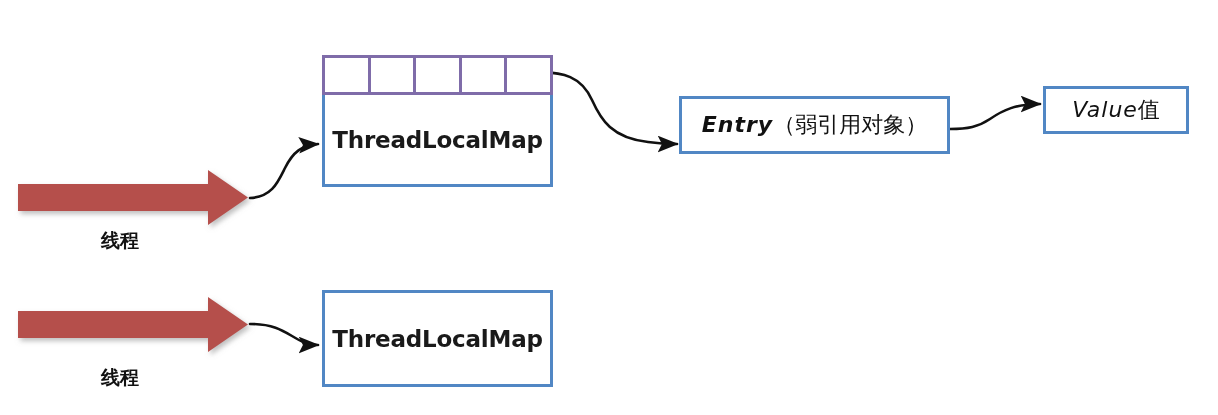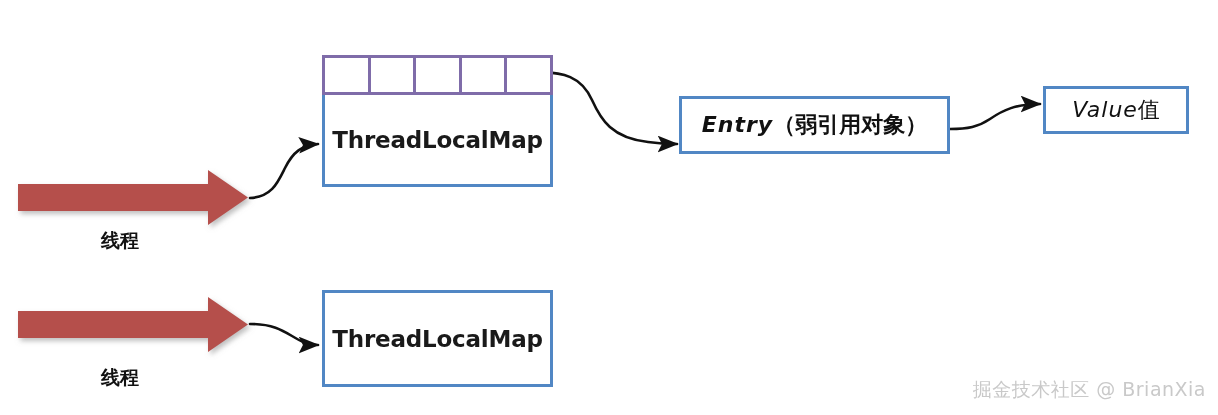--- a/index.html
+++ b/index.html
@@ -51,21 +51,21 @@
     font-size: 22px;
     color: #111111;
     white-space: nowrap;
   }
   .entry-label .latin {
     font-style: italic;
     font-weight: bold;
     letter-spacing: 1px;
   }
   .entry-label .cjk {
-    font-weight: bold;
+    font-weight: normal;
     letter-spacing: 0px;
   }
   .value-label {
     font-family: "DejaVu Sans", sans-serif;
     font-size: 22px;
     color: #111111;
     white-space: nowrap;
   }
   .value-label .latin {
     font-style: italic;
@@ -176,15 +176,14 @@
   </div>
 
   <div class="box box-blue" style="left:322px; top:290px; width:231px; height:97px;">
     <span class="tlm-label">ThreadLocalMap</span>
   </div>
 
   <div class="thread-label" style="left:101px; top:228px;">线程</div>
 
   <div class="thread-label" style="left:101px; top:365px;">线程</div>
 
-  <div id="watermark">掘金技术社区 @ BrianXia</div>
 
 </div>
 
 </body></html>

